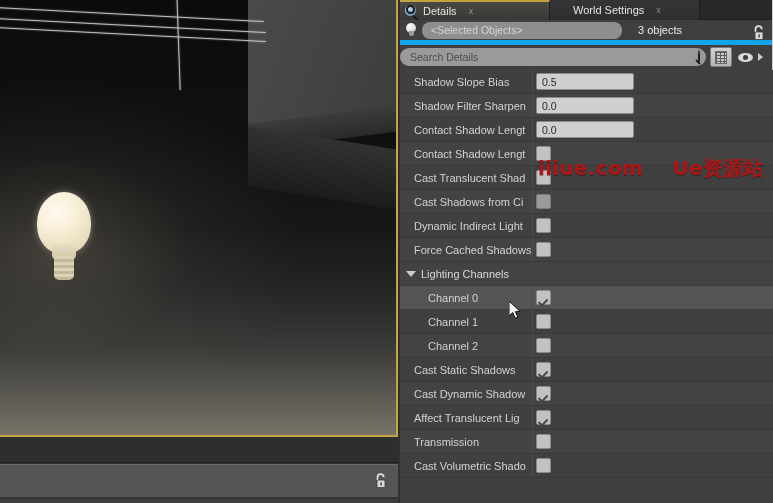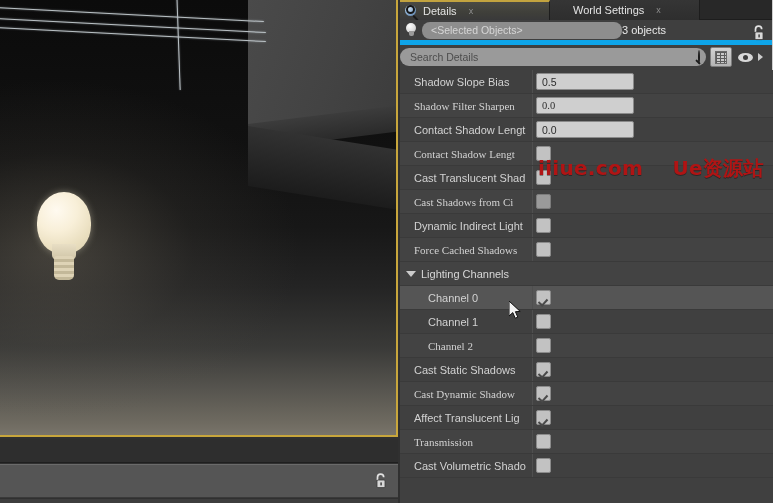--- a/index.html
+++ b/index.html
@@ -159,21 +159,21 @@
     position:absolute; left:4.5px; top:9px; width:5px; height:5px;
     background:#9a9a9a; border-radius:0 0 2px 2px;
   }
   #sel-field{
     flex:0 0 200px; height:17px; border-radius:8px;
     background:#8e8e8e;
     display:flex; align-items:center; padding:0 9px;
     font-size:10.5px; color:#d6d6d6;
   }
   #sel-count{
-    margin-left:0; font-size:11px; color:#e8e8e8; white-space:nowrap;
+    margin-left:16px; font-size:11px; color:#e8e8e8; white-space:nowrap;
   }
   #sel-lock{ position:absolute; right:6px; top:4px; }
 
   
   #search-row{
     position:relative; height:24px; width:100%;
     background:#3f3f3f;
     display:flex; align-items:center; padding:0 4px 0 0; gap:4px;
   }
   #search-field{
@@ -218,21 +218,21 @@
   
   #proplist{
     position:absolute; left:0; top:70px; width:373px; height:433px;
     background:#404040; overflow:hidden;
   }
   .prow{
     position:relative; height:24px; width:100%;
     display:flex; align-items:center;
     border-bottom:1px solid #3a3a3a;
   }
-  .prow.alt{ background:#434343;font-family:Liberation Serif, serif; }
+  .prow.alt{ background:#434343; }
   .prow.hl{ background:#555555; }
   .plabel{
     width:132px; flex:0 0 132px;
     padding-left:14px; padding-right:3px;
     font-size:11px; color:#d2d2d2;
     white-space:nowrap; overflow:hidden;
   }
   .plabel.ind1{ padding-left:28px; }
   .pvalue{ flex:1 1 auto; padding-left:4px; display:flex; align-items:center; }
   .splitter{

